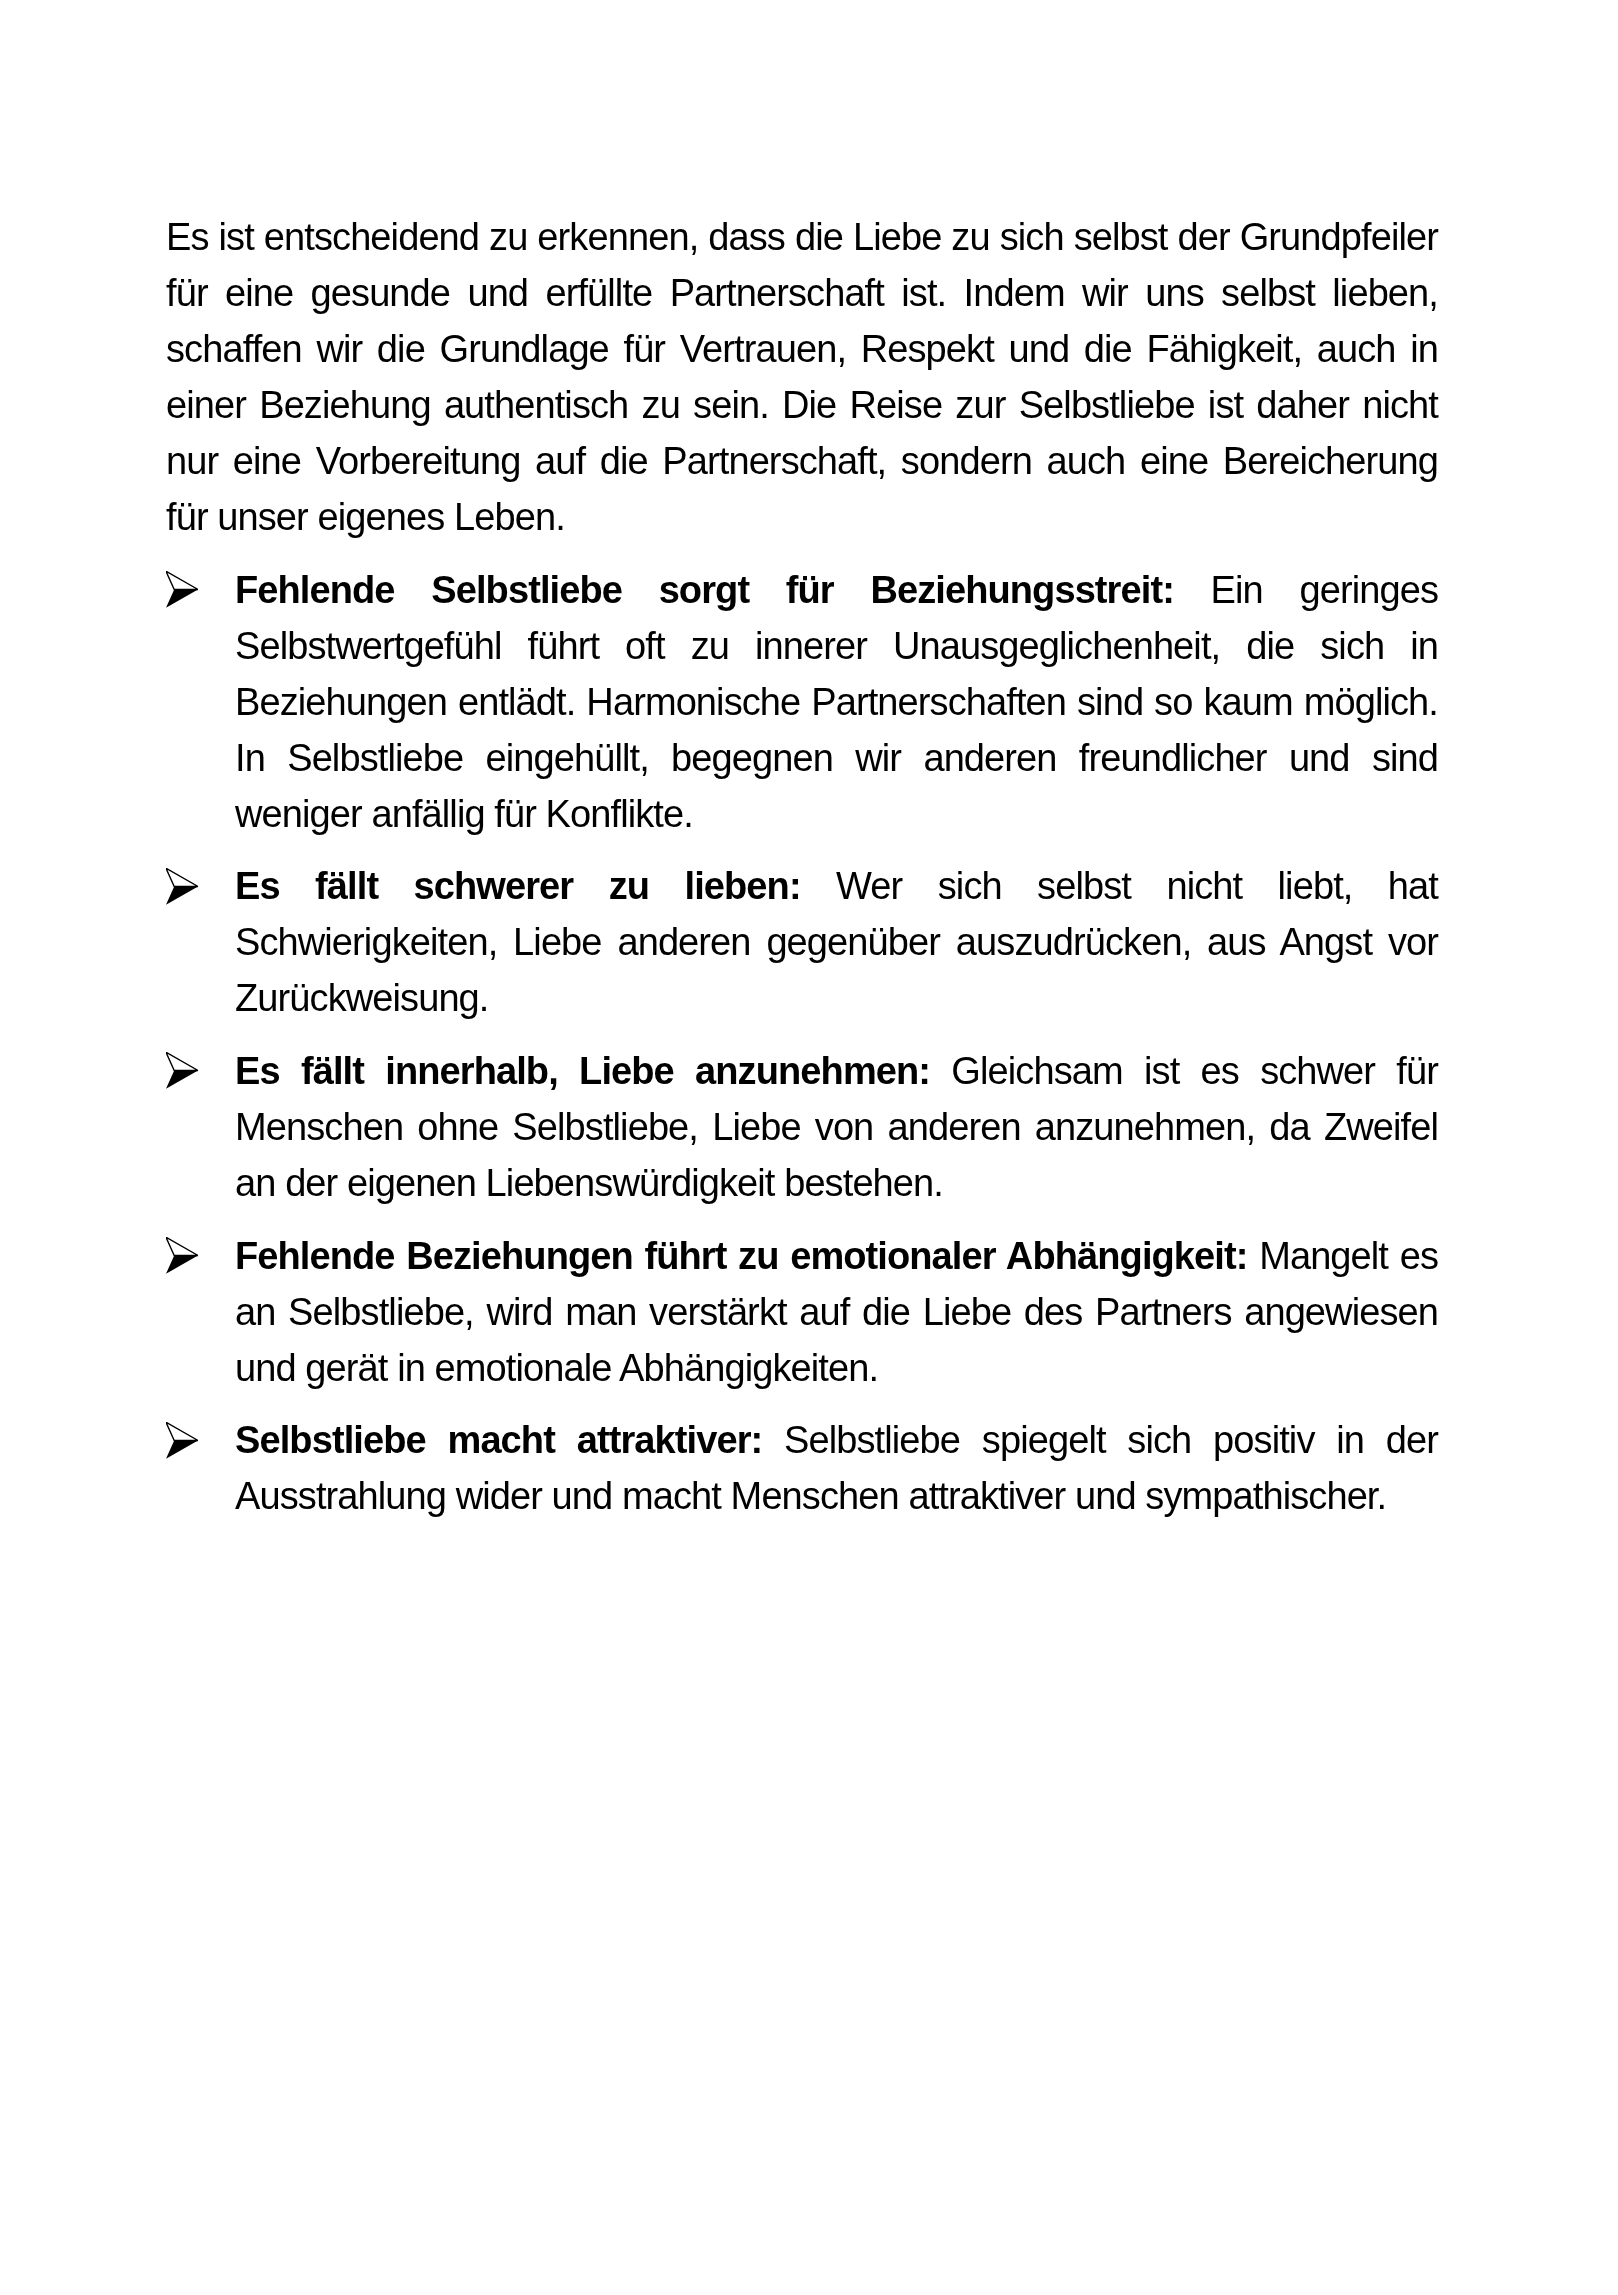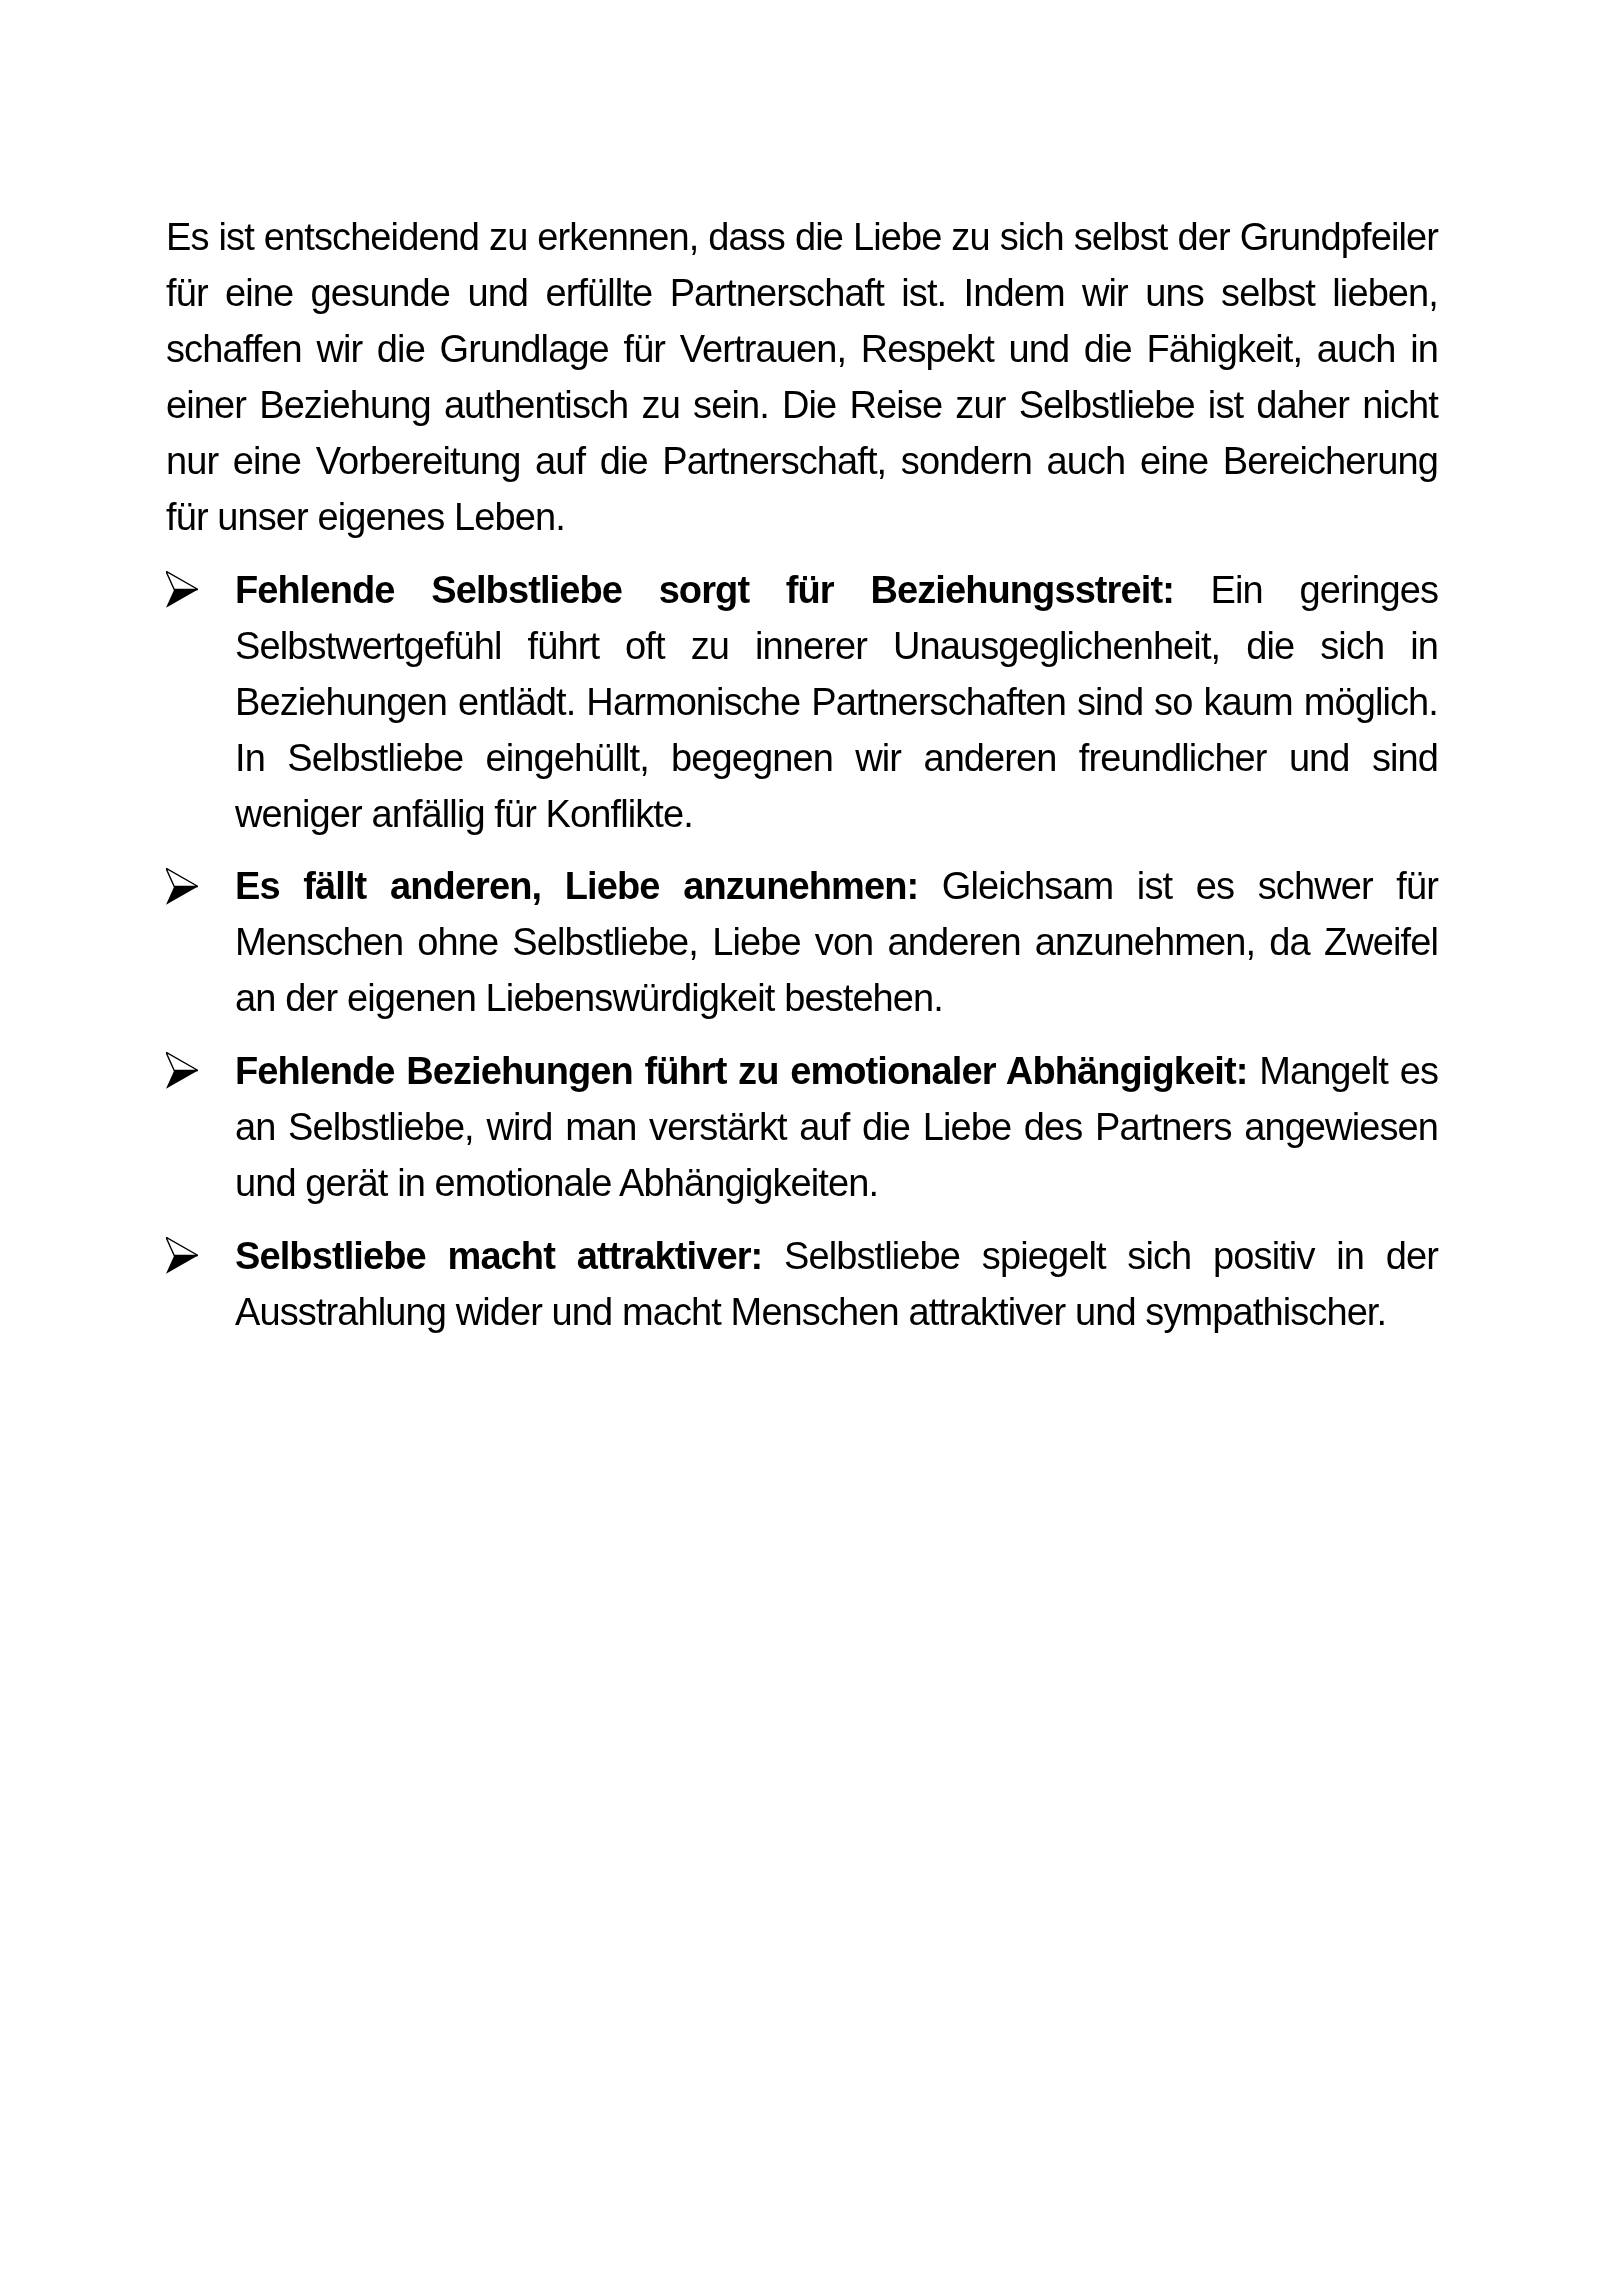--- a/index.html
+++ b/index.html
@@ -48,21 +48,28 @@
           <polygon points="0,0 70,40 0,80 18,40" fill="#000"></polygon>
           <polygon points="0,0 70,40 18,40" fill="#fff" stroke="#000" stroke-width="3"></polygon>
         </svg>
       <span class="bullet-term">Fehlende Selbstliebe sorgt für Beziehungsstreit:</span><span> Ein geringes Selbstwertgefühl führt oft zu innerer Unausgeglichenheit, die sich in Beziehungen entlädt. Harmonische Partnerschaften sind so kaum möglich. In Selbstliebe eingehüllt, begegnen wir ande­ren freundlicher und sind weniger anfällig für Konflikte.</span>
     </li>
     <li class="bullet">
       <svg class="bullet-icon" viewBox="0 0 70 80">
           <polygon points="0,0 70,40 0,80 18,40" fill="#000"></polygon>
           <polygon points="0,0 70,40 18,40" fill="#fff" stroke="#000" stroke-width="3"></polygon>
         </svg>
-      <span class="bullet-term">Es fällt anderen, Liebe anzunehmen:</span><span> Gleichsam ist es schwer für Menschen ohne Selbstliebe, Liebe von anderen anzuneh­men, da Zweifel an der eigenen Liebenswürdigkeit bestehen.</span>
+      <span class="bullet-term">Es fällt schwerer zu lieben:</span><span> Wer sich selbst nicht liebt, hat Schwierigkeiten, Liebe anderen gegenüber auszudrücken, aus Angst vor Zurückweisung.</span>
+    </li>
+    <li class="bullet">
+      <svg class="bullet-icon" viewBox="0 0 70 80">
+          <polygon points="0,0 70,40 0,80 18,40" fill="#000"></polygon>
+          <polygon points="0,0 70,40 18,40" fill="#fff" stroke="#000" stroke-width="3"></polygon>
+        </svg>
+      <span class="bullet-term">Es fällt innerhalb, Liebe anzunehmen:</span><span> Gleichsam ist es schwer für Menschen ohne Selbstliebe, Liebe von anderen anzuneh­men, da Zweifel an der eigenen Liebenswürdigkeit bestehen.</span>
     </li>
     <li class="bullet">
       <svg class="bullet-icon" viewBox="0 0 70 80">
           <polygon points="0,0 70,40 0,80 18,40" fill="#000"></polygon>
           <polygon points="0,0 70,40 18,40" fill="#fff" stroke="#000" stroke-width="3"></polygon>
         </svg>
       <span class="bullet-term">Fehlende Beziehungen führt zu emotionaler Abhängigkeit:</span><span> Man­gelt es an Selbstliebe, wird man verstärkt auf die Liebe des Part­ners angewiesen und gerät in emotionale Abhängigkeiten.</span>
     </li>
     <li class="bullet">
       <svg class="bullet-icon" viewBox="0 0 70 80">

